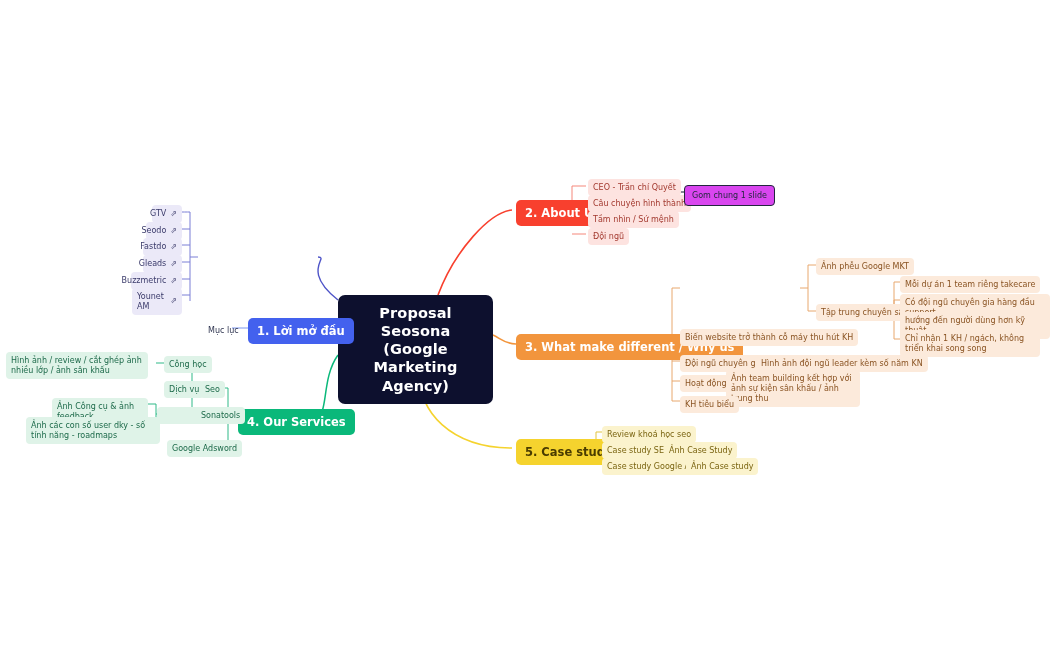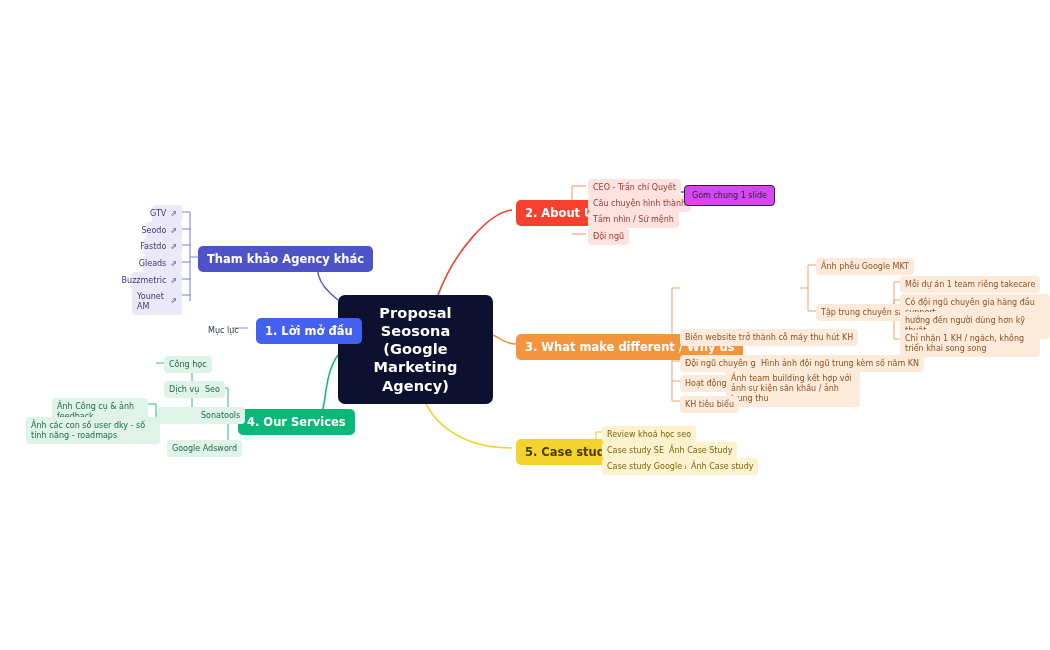--- a/index.html
+++ b/index.html
@@ -109,23 +109,20 @@
         <path d="M652 448 L 664 448"></path>
         <path d="M676 464 L 686 464"></path>
       </g>
     </g>
   </svg>
 
   <div class="node central">
     <span class="txt">Proposal Seosona<br>(Google Marketing Agency)</span>
   </div>
 
-  <div class="node main indigo" style="left:198px;top:246px;">
-    <span class="txt">Tham khảo Agency khác</span>
-  </div>
   <div class="node leaf lav" style="left:152px;top:205px;width:30px;justify-content:flex-end;">
     <span class="txt">GTV</span>
       <span class="ext">⇗</span>
   </div>
   <div class="node leaf lav" style="left:146px;top:222px;width:36px;justify-content:flex-end;">
     <span class="txt">Seodo</span>
       <span class="ext">⇗</span>
   </div>
   <div class="node leaf lav" style="left:143px;top:238px;width:39px;justify-content:flex-end;">
     <span class="txt">Fastdo</span>
@@ -137,21 +134,21 @@
   </div>
   <div class="node leaf lav" style="left:131px;top:272px;width:51px;justify-content:flex-end;">
     <span class="txt">Buzzmetric</span>
       <span class="ext">⇗</span>
   </div>
   <div class="node leaf lav" style="left:132px;top:288px;width:50px;justify-content:flex-end;">
     <span class="txt">Younet AM</span>
       <span class="ext">⇗</span>
   </div>
 
-  <div class="node main blue" style="left:248px;top:318px;margin-left:8px;">
+  <div class="node main blue" style="left:248px;top:318px;">
     <span class="txt">1. Lời mở đầu</span>
   </div>
   <div class="node leaf plain" style="left:203px;top:322px;">
     <span class="txt">Mục lục</span>
   </div>
 
   <div class="node main green" style="left:238px;top:409px;">
     <span class="txt">4. Our Services</span>
   </div>
   <div class="node leaf grn" style="left:200px;top:381px;">
@@ -162,20 +159,23 @@
   </div>
   <div class="node leaf grn" style="left:164px;top:356px;">
     <span class="txt">Công học</span>
   </div>
   <div class="node leaf grn" style="left:164px;top:381px;">
     <span class="txt">Dịch vụ</span>
   </div>
   <div class="node leaf grn" style="left:157px;top:407px;padding-left:44px;">
     <span class="txt">Sonatools</span>
   </div>
+  <div class="node leaf grn" style="left:6px;top:352px;width:142px;">
+    <span class="txt">Hình ảnh / review / cắt ghép ảnh nhiều lớp / ảnh sân khấu</span>
+  </div>
   <div class="node leaf grn" style="left:52px;top:398px;width:96px;">
     <span class="txt">Ảnh Công cụ &amp; ảnh feedback</span>
   </div>
   <div class="node leaf grn" style="left:14px;top:417px;width:134px;margin-left:12px;">
     <span class="txt">Ảnh các con số user dky - số tính năng - roadmaps</span>
   </div>
 
   <div class="node main red" style="left:516px;top:200px;">
     <span class="txt">2. About Us</span>
   </div>
@@ -216,21 +216,21 @@
   <div class="node leaf org" style="left:900px;top:312px;">
     <span class="txt">hướng đến người dùng hơn kỹ thuật</span>
   </div>
   <div class="node leaf org" style="left:900px;top:330px;width:140px;">
     <span class="txt">Chỉ nhận 1 KH / ngách, không triển khai song song</span>
   </div>
   <div class="node leaf org" style="left:680px;top:355px;">
     <span class="txt">Đội ngũ chuyên gia</span>
   </div>
   <div class="node leaf org" style="left:756px;top:355px;">
-    <span class="txt">Hình ảnh đội ngũ trung kèm số năm KN</span>
+    <span class="txt">Hình ảnh đội ngũ leader kèm số năm KN</span>
   </div>
   <div class="node leaf org" style="left:680px;top:375px;">
     <span class="txt">Hoạt động</span>
   </div>
   <div class="node leaf org" style="left:726px;top:370px;width:134px;">
     <span class="txt">Ảnh team building kết hợp với ảnh sự kiện sân khấu / ảnh trung thu</span>
   </div>
   <div class="node leaf org" style="left:680px;top:396px;">
     <span class="txt">KH tiêu biểu</span>
   </div>

